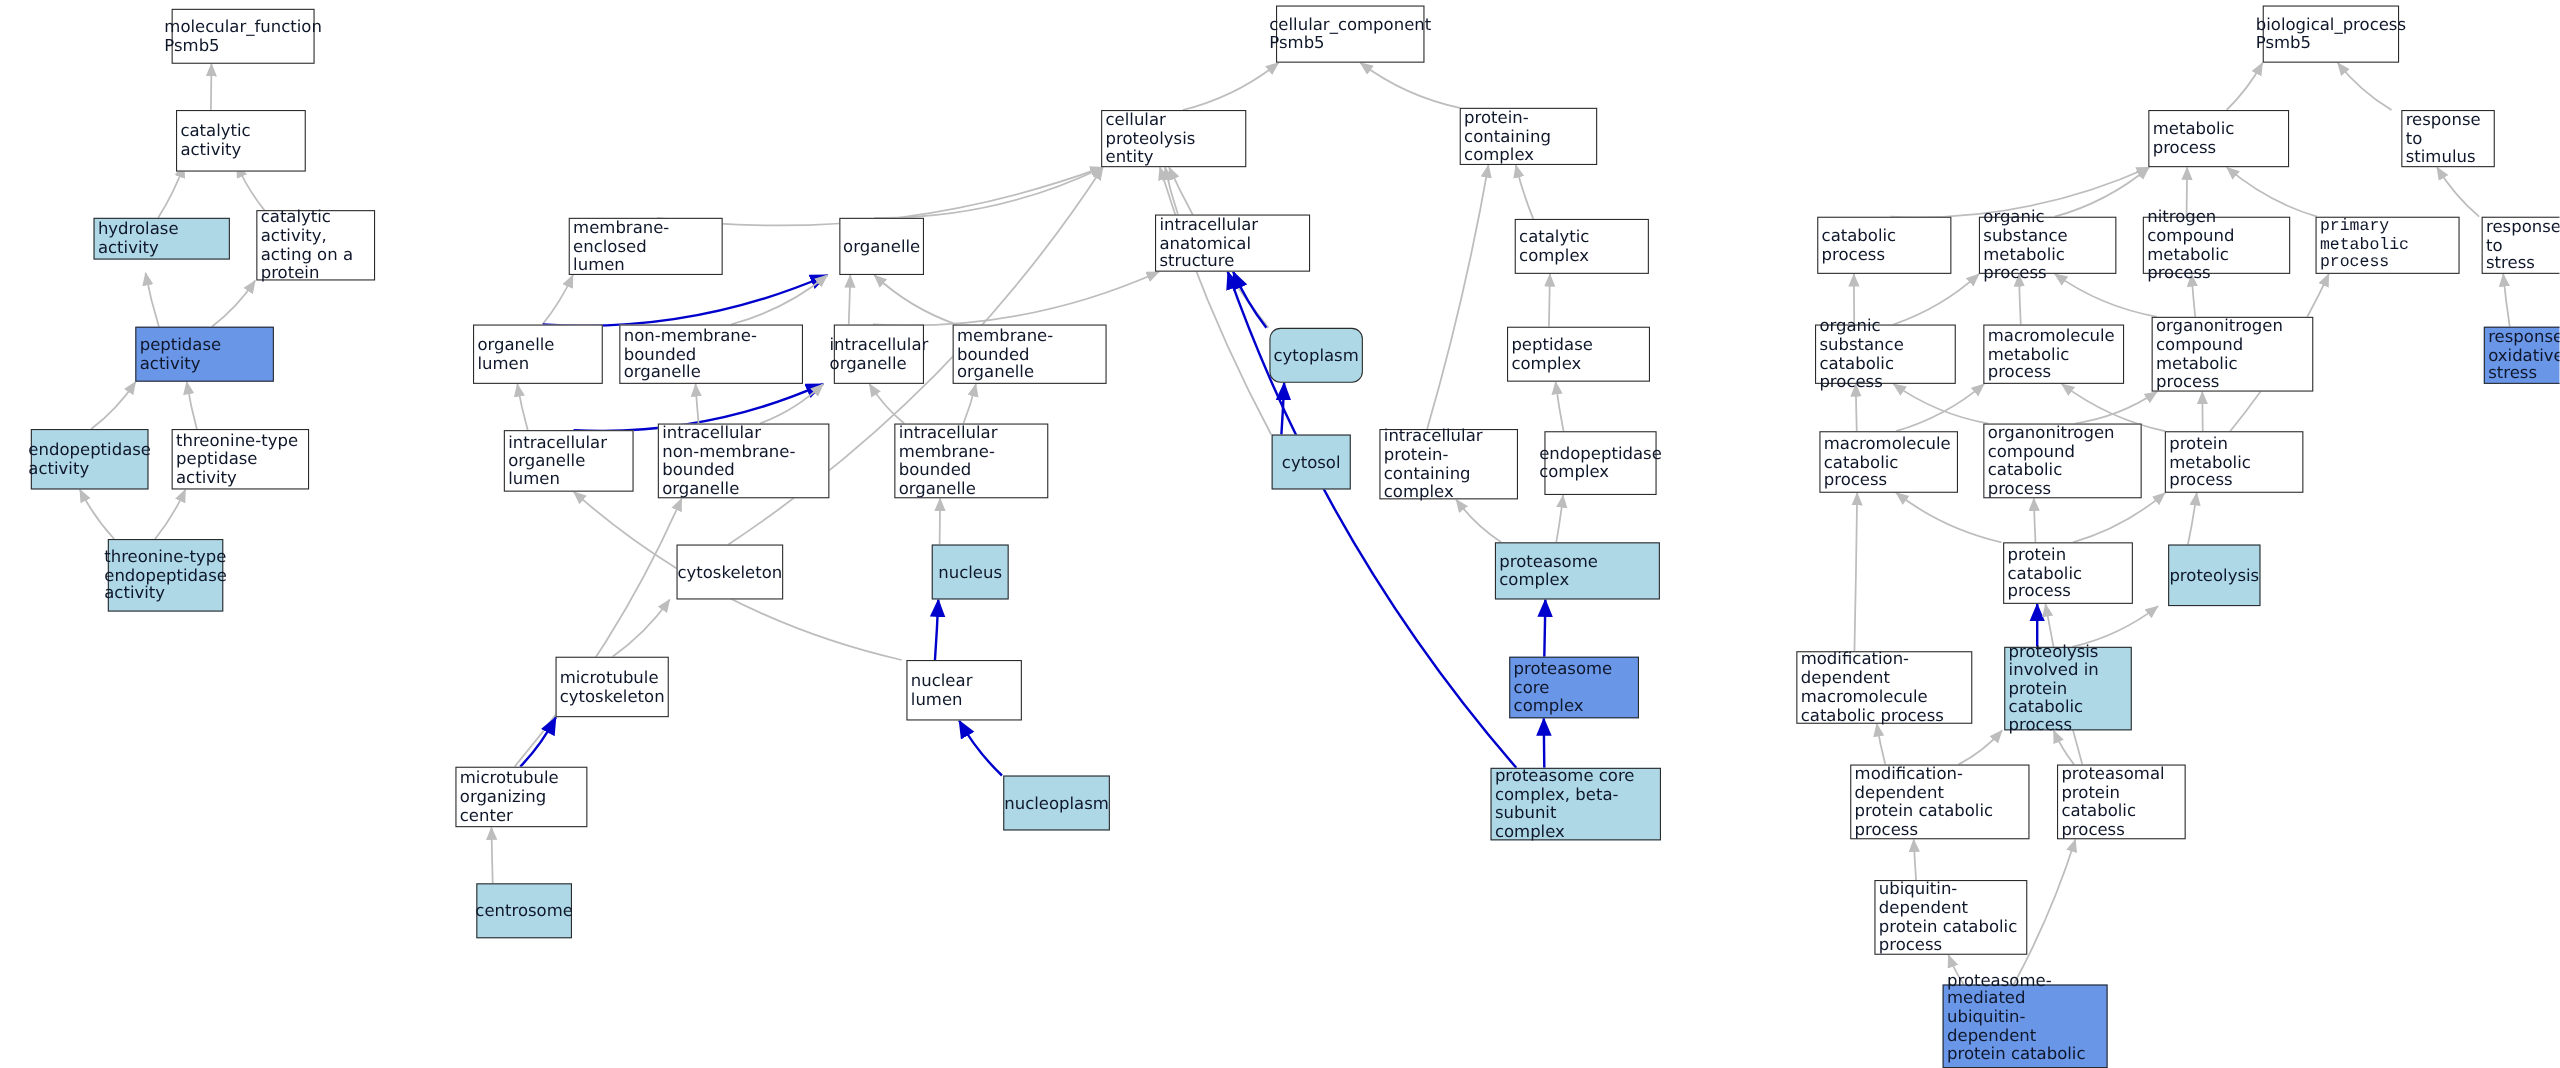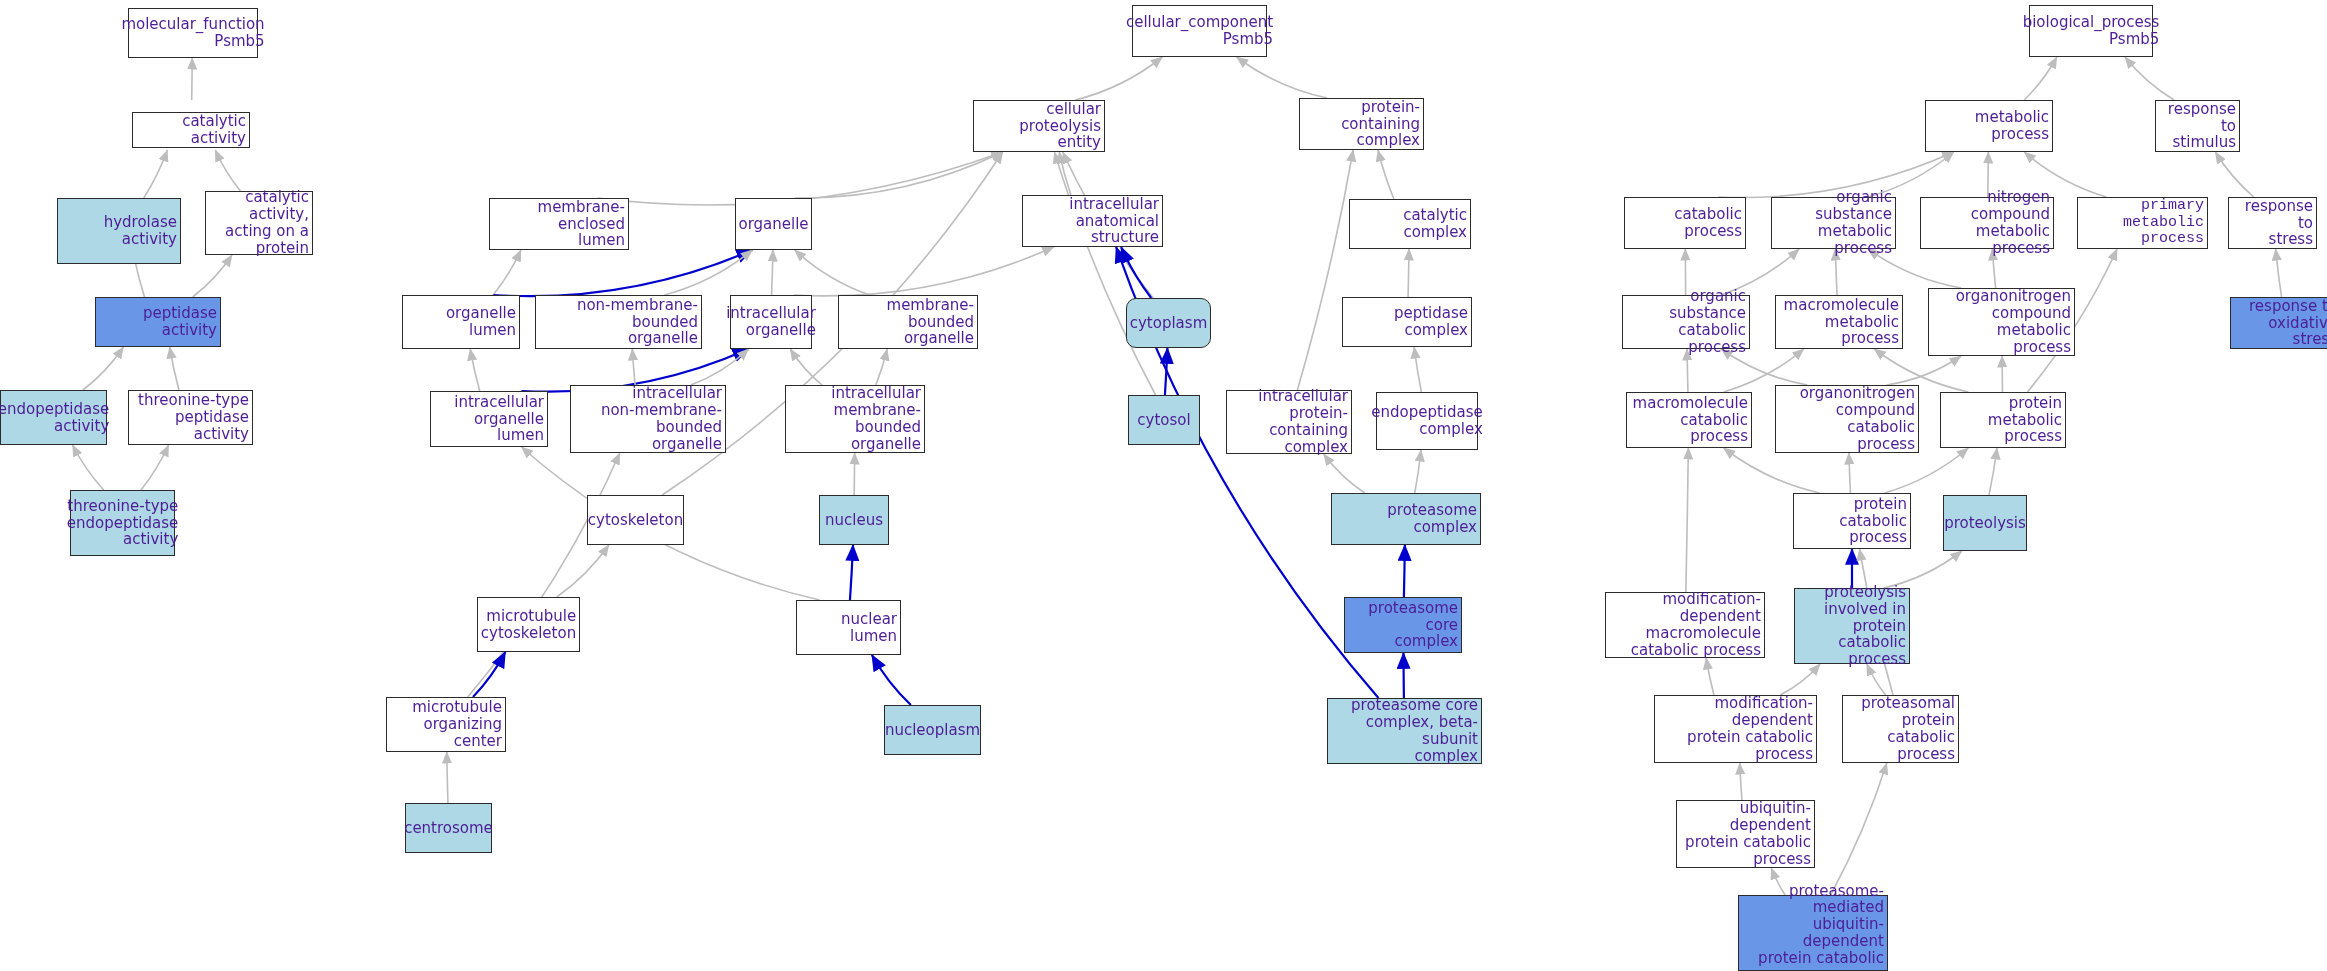--- a/index.html
+++ b/index.html
@@ -7,27 +7,28 @@
   #canvas{position:relative;width:2327px;height:971px;background:#fff;overflow:hidden;}
   #edges{position:absolute;left:0;top:0;width:2327px;height:971px;}
   .node{
     position:absolute;
     box-sizing:border-box;
     border:1.6px solid #2b2b2b;
     background:#ffffff;
     display:flex;
     align-items:center;
     justify-content:center;
-    text-align:right;
+    text-align:left;
     line-height:1.12;
-    color:#4c1d95;
+    color:#0f172a;
     font-size:15px;
     padding:1px 3px;
     z-index:5;
     white-space:pre-line;
+    margin-left:28px;
   }
   .node.root{font-size:15px;}
   .node.light{background:#aed8e6;}
   .node.mid{background:#6a96e8;}
 </style>
 </head>
 <body>
 
 <div id="canvas">
   <svg id="edges" xmlns="http://www.w3.org/2000/svg">
@@ -120,22 +121,22 @@
         <path d="M 1885.4953125 695 Q 1874.2545647669913 680.6599632027858 1866.8764423076923 664" fill="none" stroke="#bdbdbd" stroke-width="1.6" marker-end="url(#ah-gray)"></path>
         <path d="M 1893.033552631579 695 Q 1872.330707544861 622.9067000622631 1859.5302631578948 549" fill="none" stroke="#bdbdbd" stroke-width="1.6" marker-end="url(#ah-gray)"></path>
         <path d="M 1741.8938679245282 800 Q 1740.549791711661 781.5153036500208 1739.7287735849056 763" fill="none" stroke="#bdbdbd" stroke-width="1.6" marker-end="url(#ah-gray)"></path>
         <path d="M 1785.15625 895 Q 1776.7375752989838 882.2653193700214 1771.301875 868" fill="none" stroke="#bdbdbd" stroke-width="1.6" marker-end="url(#ah-gray)"></path>
         <path d="M 1830.6067073170732 895 Q 1864.9396998493075 831.6603540128283 1886.7667682926829 763" fill="none" stroke="#bdbdbd" stroke-width="1.6" marker-end="url(#ah-gray)"></path>
       </g>
   </svg>
   <div id="node-layer">
       <div class="node root" style="left: 128px; top: 8px; width: 130px; height: 50px;"><span>molecular_function
 Psmb5</span></div>
-      <div class="node" style="left: 132px; top: 112px; width: 118px; height: 36px;"><span>catalytic activity</span></div>
-      <div class="node light" style="left: 57px; top: 198px; width: 124px; height: 66px;"><span>hydrolase activity</span></div>
+      <div class="node" style="left: 132px; top: 100px; width: 118px; height: 56px;"><span>catalytic activity</span></div>
+      <div class="node light" style="left: 57px; top: 198px; width: 124px; height: 38px;"><span>hydrolase activity</span></div>
       <div class="node" style="left: 205px; top: 191px; width: 108px; height: 64px;"><span>catalytic activity,
 acting on a
 protein</span></div>
       <div class="node mid" style="left: 95px; top: 297px; width: 126px; height: 50px;"><span>peptidase activity</span></div>
       <div class="node light" style="left: 0px; top: 390px; width: 107px; height: 55px;"><span>endopeptidase
 activity</span></div>
       <div class="node" style="left: 128px; top: 390px; width: 125px; height: 55px;"><span>threonine-type
 peptidase activity</span></div>
       <div class="node light" style="left: 70px; top: 490px; width: 105px; height: 66px;"><span>threonine-type
 endopeptidase

